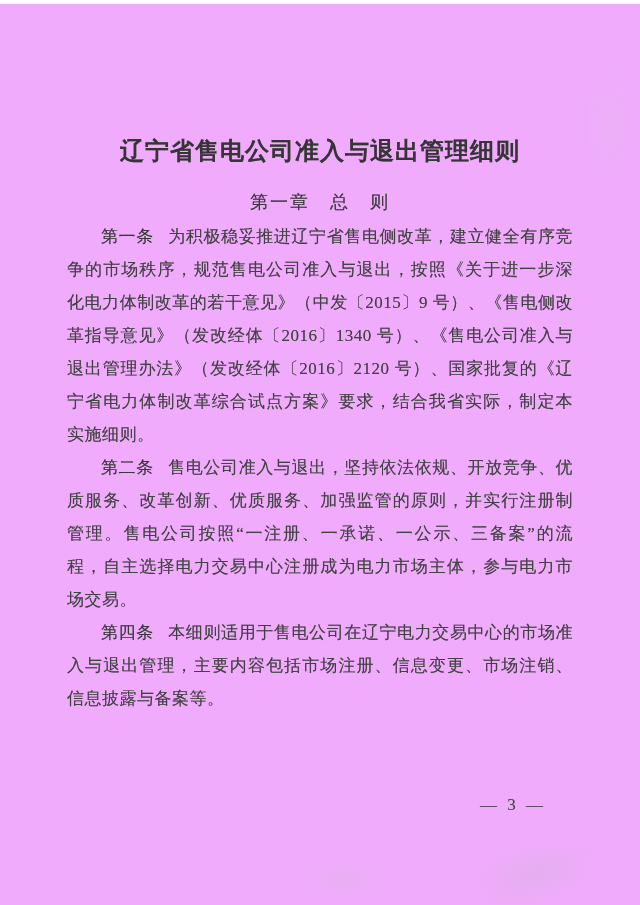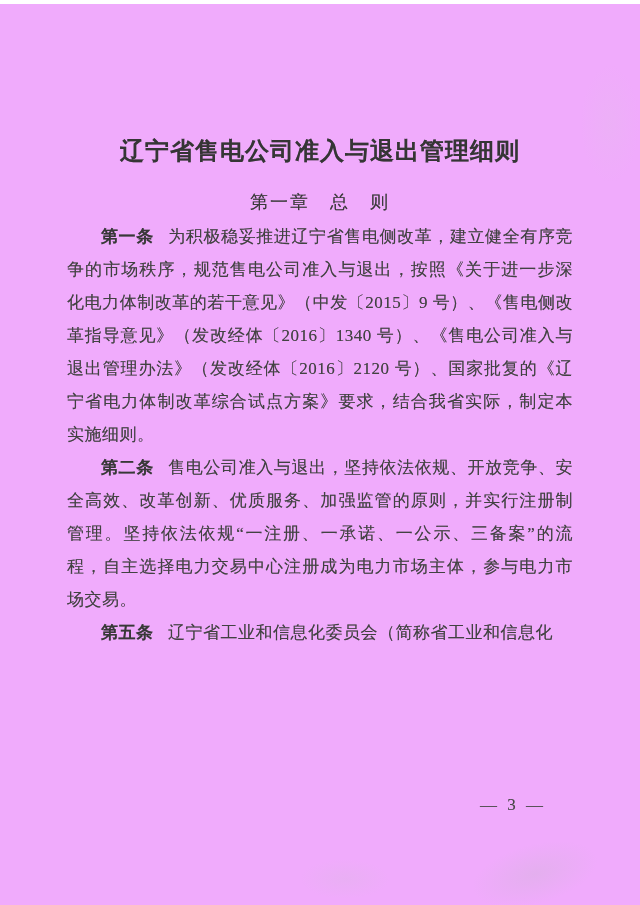--- a/index.html
+++ b/index.html
@@ -74,21 +74,21 @@
     text-shadow: 0 0 0.5px rgba(70,70,70,0.5);
   }
 
   .para {
     text-indent: 2em;
     letter-spacing: 0.5px;
   }
 
   .clause-num {
     font-family: "Liberation Sans", "DejaVu Sans", sans-serif;
-    font-weight: bold;
+    font-weight: normal;
     color: #383838;
     margin-right: 0.85em;
   }
 
   .page-footer {
     position: absolute;
     top: 791px;
     right: 94px;
     font-size: 17px;
     letter-spacing: 3px;
@@ -106,23 +106,23 @@
   <div class="smudge smudge-3"></div>
 
   <h1 class="doc-title">辽宁省售电公司准入与退出管理细则</h1>
 
   <h2 class="chapter-heading">第一章　总　则</h2>
 
   <div class="body-text">
 
     <p class="para"><span class="clause-num">第一条</span><span>为积极稳妥推进辽宁省售电侧改革，建立健全有序竞争的市场秩序，规范售电公司准入与退出，按照《关于进一步深化电力体制改革的若干意见》（中发〔2015〕9 号）、《售电侧改革指导意见》（发改经体〔2016〕1340 号）、《售电公司准入与退出管理办法》（发改经体〔2016〕2120 号）、国家批复的《辽宁省电力体制改革综合试点方案》要求，结合我省实际，制定本实施细则。</span></p>
 
-    <p class="para"><span class="clause-num">第二条</span><span>售电公司准入与退出，坚持依法依规、开放竞争、安全高效、改革创新、优质服务、加强监管的原则，并实行注册制管理。坚持依法依规“一注册、一承诺、一公示、三备案”的流程，自主选择电力交易中心注册成为电力市场主体，参与电力市场交易。</span></p>
+    <p class="para"><span class="clause-num">第二条</span><span>售电公司准入与退出，坚持依法依规、开放竞争、优质服务、改革创新、优质服务、加强监管的原则，并实行注册制管理。售电公司按照“一注册、一承诺、一公示、三备案”的流程，自主选择电力交易中心注册成为电力市场主体，参与电力市场交易。</span></p>
 
 
+    <p class="para"><span class="clause-num">第四条</span><span>本细则适用于售电公司在辽宁电力交易中心的市场准入与退出管理，主要内容包括市场注册、信息变更、市场注销、信息披露与备案等。</span></p>
 
-    <p class="para"><span class="clause-num">第五条</span><span>辽宁省工业和信息化委员会（简称省工业和信息化</span></p>
 
   </div>
 
   <div class="page-footer">— 3 —</div>
 
 </div>
 
 </body></html>

